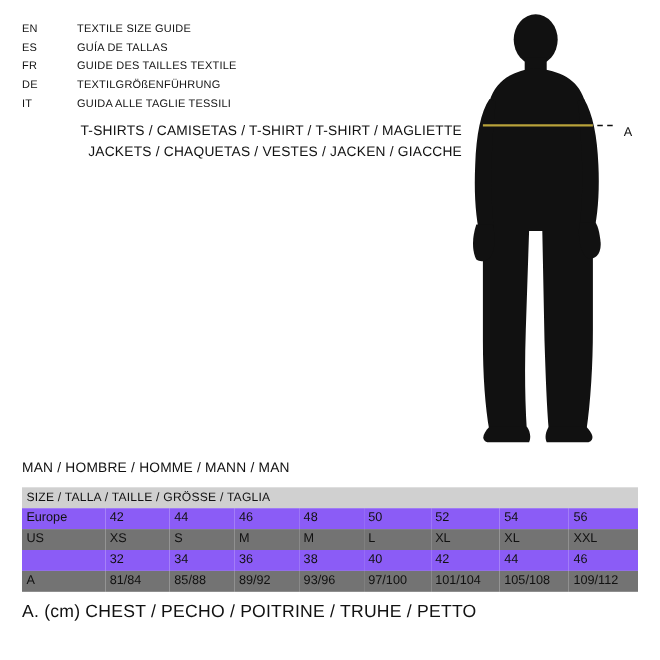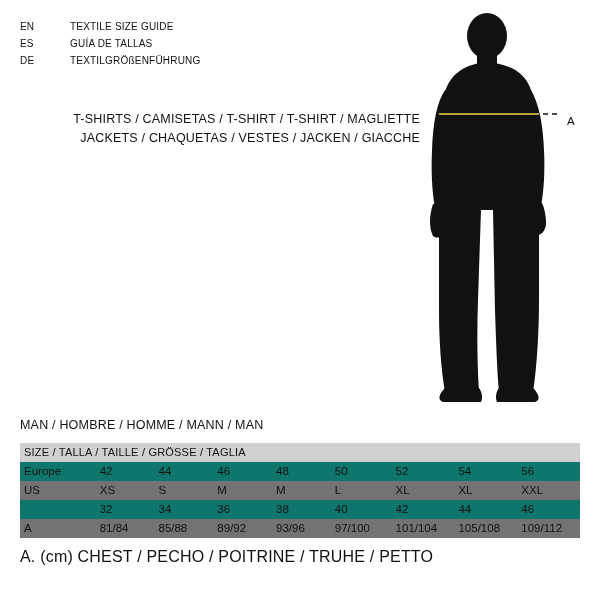--- a/index.html
+++ b/index.html
@@ -112,21 +112,21 @@
   .size-table tr.head td {
     background: #d0d0d0;
     font-size: 11px;
     letter-spacing: 0.2px;
     padding-left: 4px;
   }
   .size-table tr.shade td {
     background: #737373;
   }
   .size-table tr.plain td {
-    background: #0f766e;
+    background: #8b5cf6;
   }
   .col-label {
     width: 88px;
     padding-left: 4px !important;
   }
   .cell {
     width: 67px;
     padding-left: 4px !important;
   }
 
@@ -148,22 +148,30 @@
   <div class="lang-block">
     <div class="lang-row">
       <span class="lang-code">EN</span>
       <span class="lang-text">TEXTILE SIZE GUIDE</span>
     </div>
     <div class="lang-row">
       <span class="lang-code">ES</span>
       <span class="lang-text">GUÍA DE TALLAS</span>
     </div>
     <div class="lang-row">
+      <span class="lang-code">FR</span>
+      <span class="lang-text">GUIDE DES TAILLES TEXTILE</span>
+    </div>
+    <div class="lang-row">
       <span class="lang-code">DE</span>
       <span class="lang-text">TEXTILGRÖßENFÜHRUNG</span>
+    </div>
+    <div class="lang-row">
+      <span class="lang-code">IT</span>
+      <span class="lang-text">GUIDA ALLE TAGLIE TESSILI</span>
     </div>
   </div>
 
   <div class="garment-block">
     <div class="garment-line">T-SHIRTS / CAMISETAS / T-SHIRT / T-SHIRT / MAGLIETTE</div>
     <div class="garment-line">JACKETS / CHAQUETAS / VESTES / JACKEN / GIACCHE</div>
   </div>
 
   <div class="figure-wrap">
     <svg class="figure-svg" width="175" height="395" viewBox="0 0 175 395">

